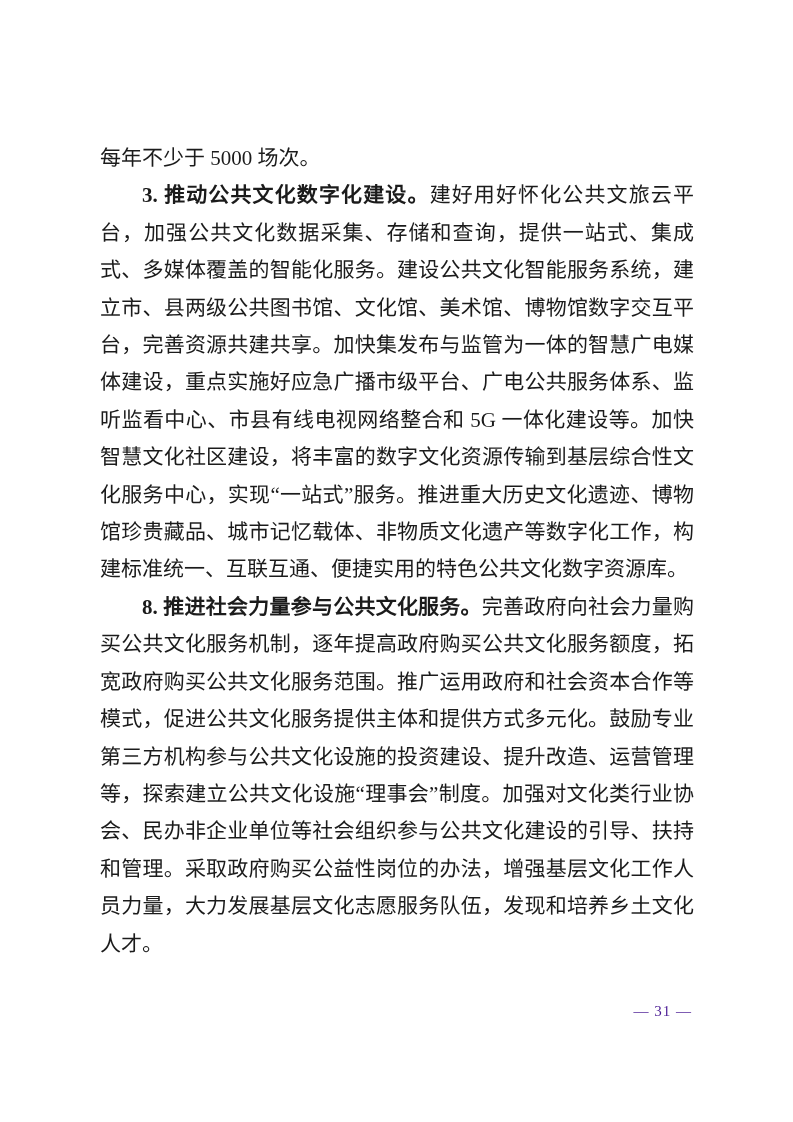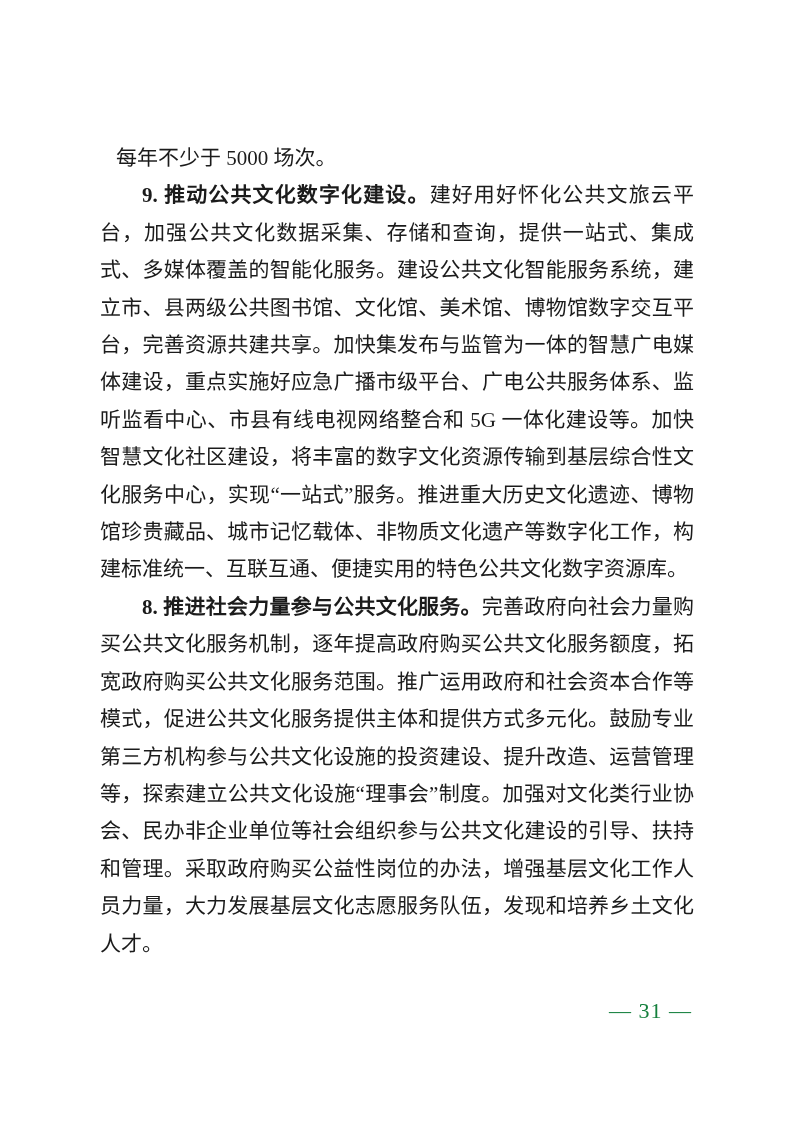--- a/index.html
+++ b/index.html
@@ -26,38 +26,37 @@
     line-height: 37.4px;
     text-align: justify;
     text-justify: inter-character;
   }
   .para {
     margin: 0;
     text-indent: 2em;
   }
   .para.no-indent {
     text-indent: 0;
-    margin-left: 16px;
   }
   .para strong {
     font-weight: 700;
   }
   .page-number {
     position: absolute;
     top: 998px;
     right: 101px;
-    font-size: 22px;
+    font-size: 15px;
     line-height: 26px;
     letter-spacing: 1px;
-    color: #15803d;
+    color: #4c1d95;
   }
 </style>
 </head>
 <body>
 
 <div class="page">
   <div class="content">
     <p class="para no-indent">每年不少于 5000 场次。</p>
-    <p class="para"><strong>9. 推动公共文化数字化建设。</strong><span>建好用好怀化公共文旅云平台，加强公共文化数据采集、存储和查询，提供一站式、集成式、多媒体覆盖的智能化服务。建设公共文化智能服务系统，建立市、县两级公共图书馆、文化馆、美术馆、博物馆数字交互平台，完善资源共建共享。加快集发布与监管为一体的智慧广电媒体建设，重点实施好应急广播市级平台、广电公共服务体系、监听监看中心、市县有线电视网络整合和 5G 一体化建设等。加快智慧文化社区建设，将丰富的数字文化资源传输到基层综合性文化服务中心，实现“一站式”服务。推进重大历史文化遗迹、博物馆珍贵藏品、城市记忆载体、非物质文化遗产等数字化工作，构建标准统一、互联互通、便捷实用的特色公共文化数字资源库。</span></p>
+    <p class="para"><strong>3. 推动公共文化数字化建设。</strong><span>建好用好怀化公共文旅云平台，加强公共文化数据采集、存储和查询，提供一站式、集成式、多媒体覆盖的智能化服务。建设公共文化智能服务系统，建立市、县两级公共图书馆、文化馆、美术馆、博物馆数字交互平台，完善资源共建共享。加快集发布与监管为一体的智慧广电媒体建设，重点实施好应急广播市级平台、广电公共服务体系、监听监看中心、市县有线电视网络整合和 5G 一体化建设等。加快智慧文化社区建设，将丰富的数字文化资源传输到基层综合性文化服务中心，实现“一站式”服务。推进重大历史文化遗迹、博物馆珍贵藏品、城市记忆载体、非物质文化遗产等数字化工作，构建标准统一、互联互通、便捷实用的特色公共文化数字资源库。</span></p>
     <p class="para"><strong>8. 推进社会力量参与公共文化服务。</strong><span>完善政府向社会力量购买公共文化服务机制，逐年提高政府购买公共文化服务额度，拓宽政府购买公共文化服务范围。推广运用政府和社会资本合作等模式，促进公共文化服务提供主体和提供方式多元化。鼓励专业第三方机构参与公共文化设施的投资建设、提升改造、运营管理等，探索建立公共文化设施“理事会”制度。加强对文化类行业协会、民办非企业单位等社会组织参与公共文化建设的引导、扶持和管理。采取政府购买公益性岗位的办法，增强基层文化工作人员力量，大力发展基层文化志愿服务队伍，发现和培养乡土文化人才。</span></p>
   </div>
   <div class="page-number">— 31 —</div>
 </div>
 
 </body></html>

